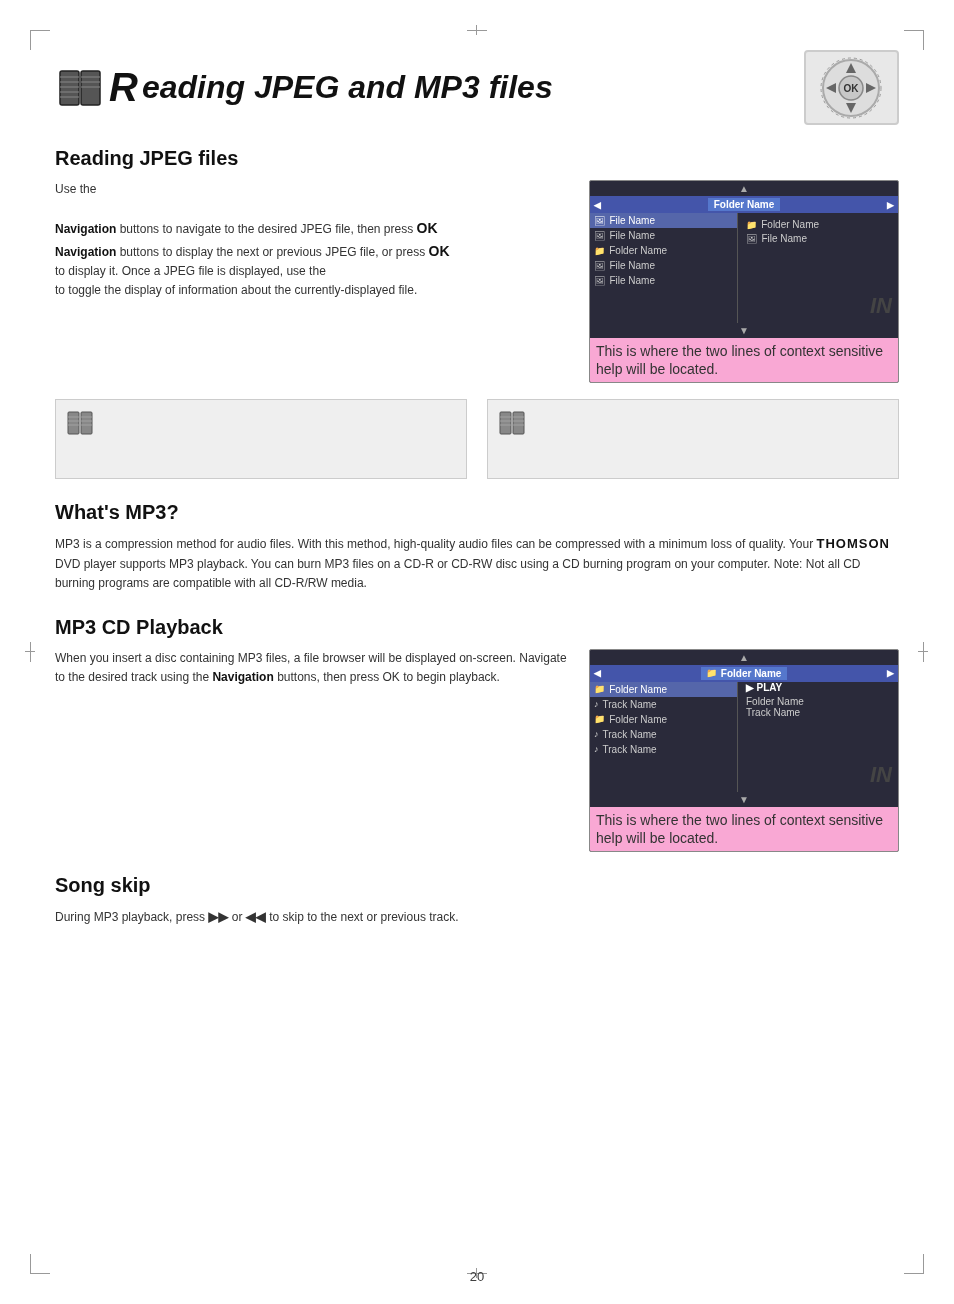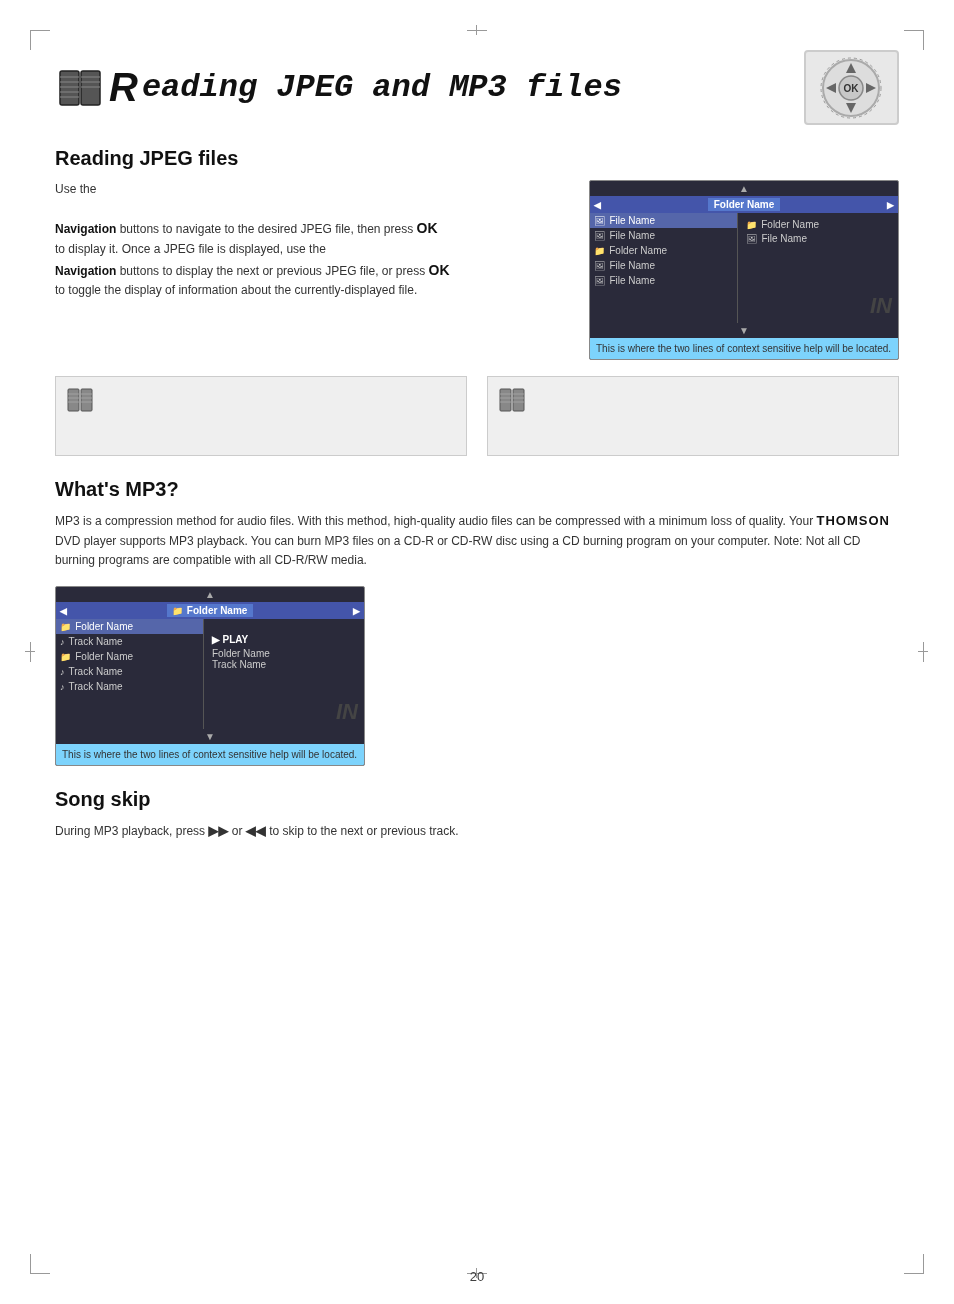--- a/index.html
+++ b/index.html
@@ -140,23 +140,23 @@
     .ui-row.header-row {
       background: #4455aa;
       color: #fff;
       font-weight: bold;
       display: flex;
       align-items: center;
       justify-content: space-between;
     }
 
     .ui-help-bar {
-      background: #7dd3fc;
+      background: #f9a8d4;
       padding: 4px 6px;
-      font-size: 10px;
+      font-size: 14px;
       color: #333;
       line-height: 1.3;
     }
 
     
     .nav-text {
       font-weight: 900;
       color: #111;
     }
     .ok-text {
@@ -283,21 +283,21 @@
           <line x1="4" y1="15" x2="23" y2="15" stroke="#888" stroke-width="1"></line>
           <line x1="4" y1="20" x2="23" y2="20" stroke="#888" stroke-width="1"></line>
           <line x1="4" y1="25" x2="23" y2="25" stroke="#888" stroke-width="1"></line>
           <line x1="4" y1="30" x2="23" y2="30" stroke="#888" stroke-width="1"></line>
           <line x1="25" y1="10" x2="44" y2="10" stroke="#888" stroke-width="1"></line>
           <line x1="25" y1="15" x2="44" y2="15" stroke="#888" stroke-width="1"></line>
           <line x1="25" y1="20" x2="44" y2="20" stroke="#888" stroke-width="1"></line>
         </svg>
       </span>
       <span style="font-size:40px; font-weight:900; font-style:italic; color:#111;">R</span>
-        <span style="font-size:32px; font-weight:900; font-style:italic;font-family:Liberation Mono, monospace;">eading JPEG and MP3 files</span>
+        <span style="font-size:32px; font-weight:900; font-style:italic;">eading JPEG and MP3 files</span>
     </div>
 
     <div class="ok-button-img">
       <svg width="75" height="70" viewBox="0 0 75 70">
 
         <circle cx="37" cy="35" r="28" fill="#ddd" stroke="#aaa" stroke-width="2"></circle>
         <circle cx="37" cy="35" r="12" fill="#c8c8c8" stroke="#888" stroke-width="1.5"></circle>
 
         <polygon points="37,10 32,20 42,20" fill="#666"></polygon>
         <polygon points="37,60 32,50 42,50" fill="#666"></polygon>
@@ -319,26 +319,26 @@
         <span>Use the</span>
         <span> </span>
       </p>
       <br>
       <p class="body-text">
         <span class="nav-text">Navigation</span>
         <span> buttons to navigate to the desired JPEG file, then press </span>
         <span class="ok-text">OK</span>
       </p>
       <p class="body-text">
-        to display it. Once a JPEG file is displayed, use the
-      </p>
-      <p class="body-text">
         <span class="nav-text">Navigation</span>
         <span> buttons to display the next or previous JPEG file, or press </span>
         <span class="ok-text">OK</span>
+      </p>
+      <p class="body-text">
+        to display it. Once a JPEG file is displayed, use the
       </p>
       <p class="body-text">
         to toggle the display of information about the currently-displayed file.
       </p>
     </div>
     <div class="col-right">
       <div class="ui-screenshot">
         <div class="screen-arrow-up">▲</div>
 
         <div class="ui-row header-row">
@@ -430,21 +430,29 @@
   <div class="whats-mp3">
     <div class="section-heading">What's MP3?</div>
     <p class="body-text">
       <span>MP3 is a compression method for audio files. With this method, high-quality audio files can be compressed with a minimum loss of quality. Your</span>
       <span class="thomson-brand">THOMSON</span>
       <span>DVD player supports MP3 playback. You can burn MP3 files on a CD-R or CD-RW disc using a CD burning program on your computer. Note: Not all CD burning programs are compatible with all CD-R/RW media.</span>
     </p>
   </div>
 
   <div class="mp3-section">
+    <div class="section-heading">MP3 CD Playback</div>
     <div class="mp3-two-col">
+      <div class="col-left">
+        <p class="body-text">
+          <span>When you insert a disc containing MP3 files, a file browser will be displayed on-screen. Navigate to the desired track using the</span>
+          <span class="nav-text">Navigation</span>
+          <span>buttons, then press OK to begin playback.</span>
+        </p>
+      </div>
       <div class="col-right">
         <div class="ui-screenshot">
           <div class="screen-arrow-up">▲</div>
 
           <div class="ui-row header-row">
             <span style="font-size:9px;">◀</span>
             <span style="background:#5577cc; padding:1px 6px; font-size:10px; font-weight:bold; color:#fff; display:flex; align-items:center; gap:3px;">
               <span style="font-size:9px;">📁</span>
               <span>Folder Name</span>
             </span>
@@ -469,21 +477,21 @@
               <div class="ui-row">
                 <span style="font-size:9px;">♪</span>
                 <span>Track Name</span>
               </div>
               <div class="ui-row">
                 <span style="font-size:9px;">♪</span>
                 <span>Track Name</span>
               </div>
             </div>
 
-            <div style="flex:1; padding:15px 8px; color:#ccc; font-size:10px; position:relative;">
+            <div style="flex:1; padding:0 8px; color:#ccc; font-size:10px; position:relative;">
               <div style="font-weight:bold; color:#fff; margin-bottom:3px;">▶ PLAY</div>
               <div>Folder Name</div>
               <div>Track Name</div>
               <div style="position:absolute; bottom:4px; right:6px; font-size:22px; font-weight:900; color:#444; font-style:italic;">IN</div>
             </div>
           </div>
           <div class="screen-arrow-down">▼</div>
           <div class="ui-help-bar">
             <span>This is where the two lines of context sensitive help will be located.</span>
           </div>

